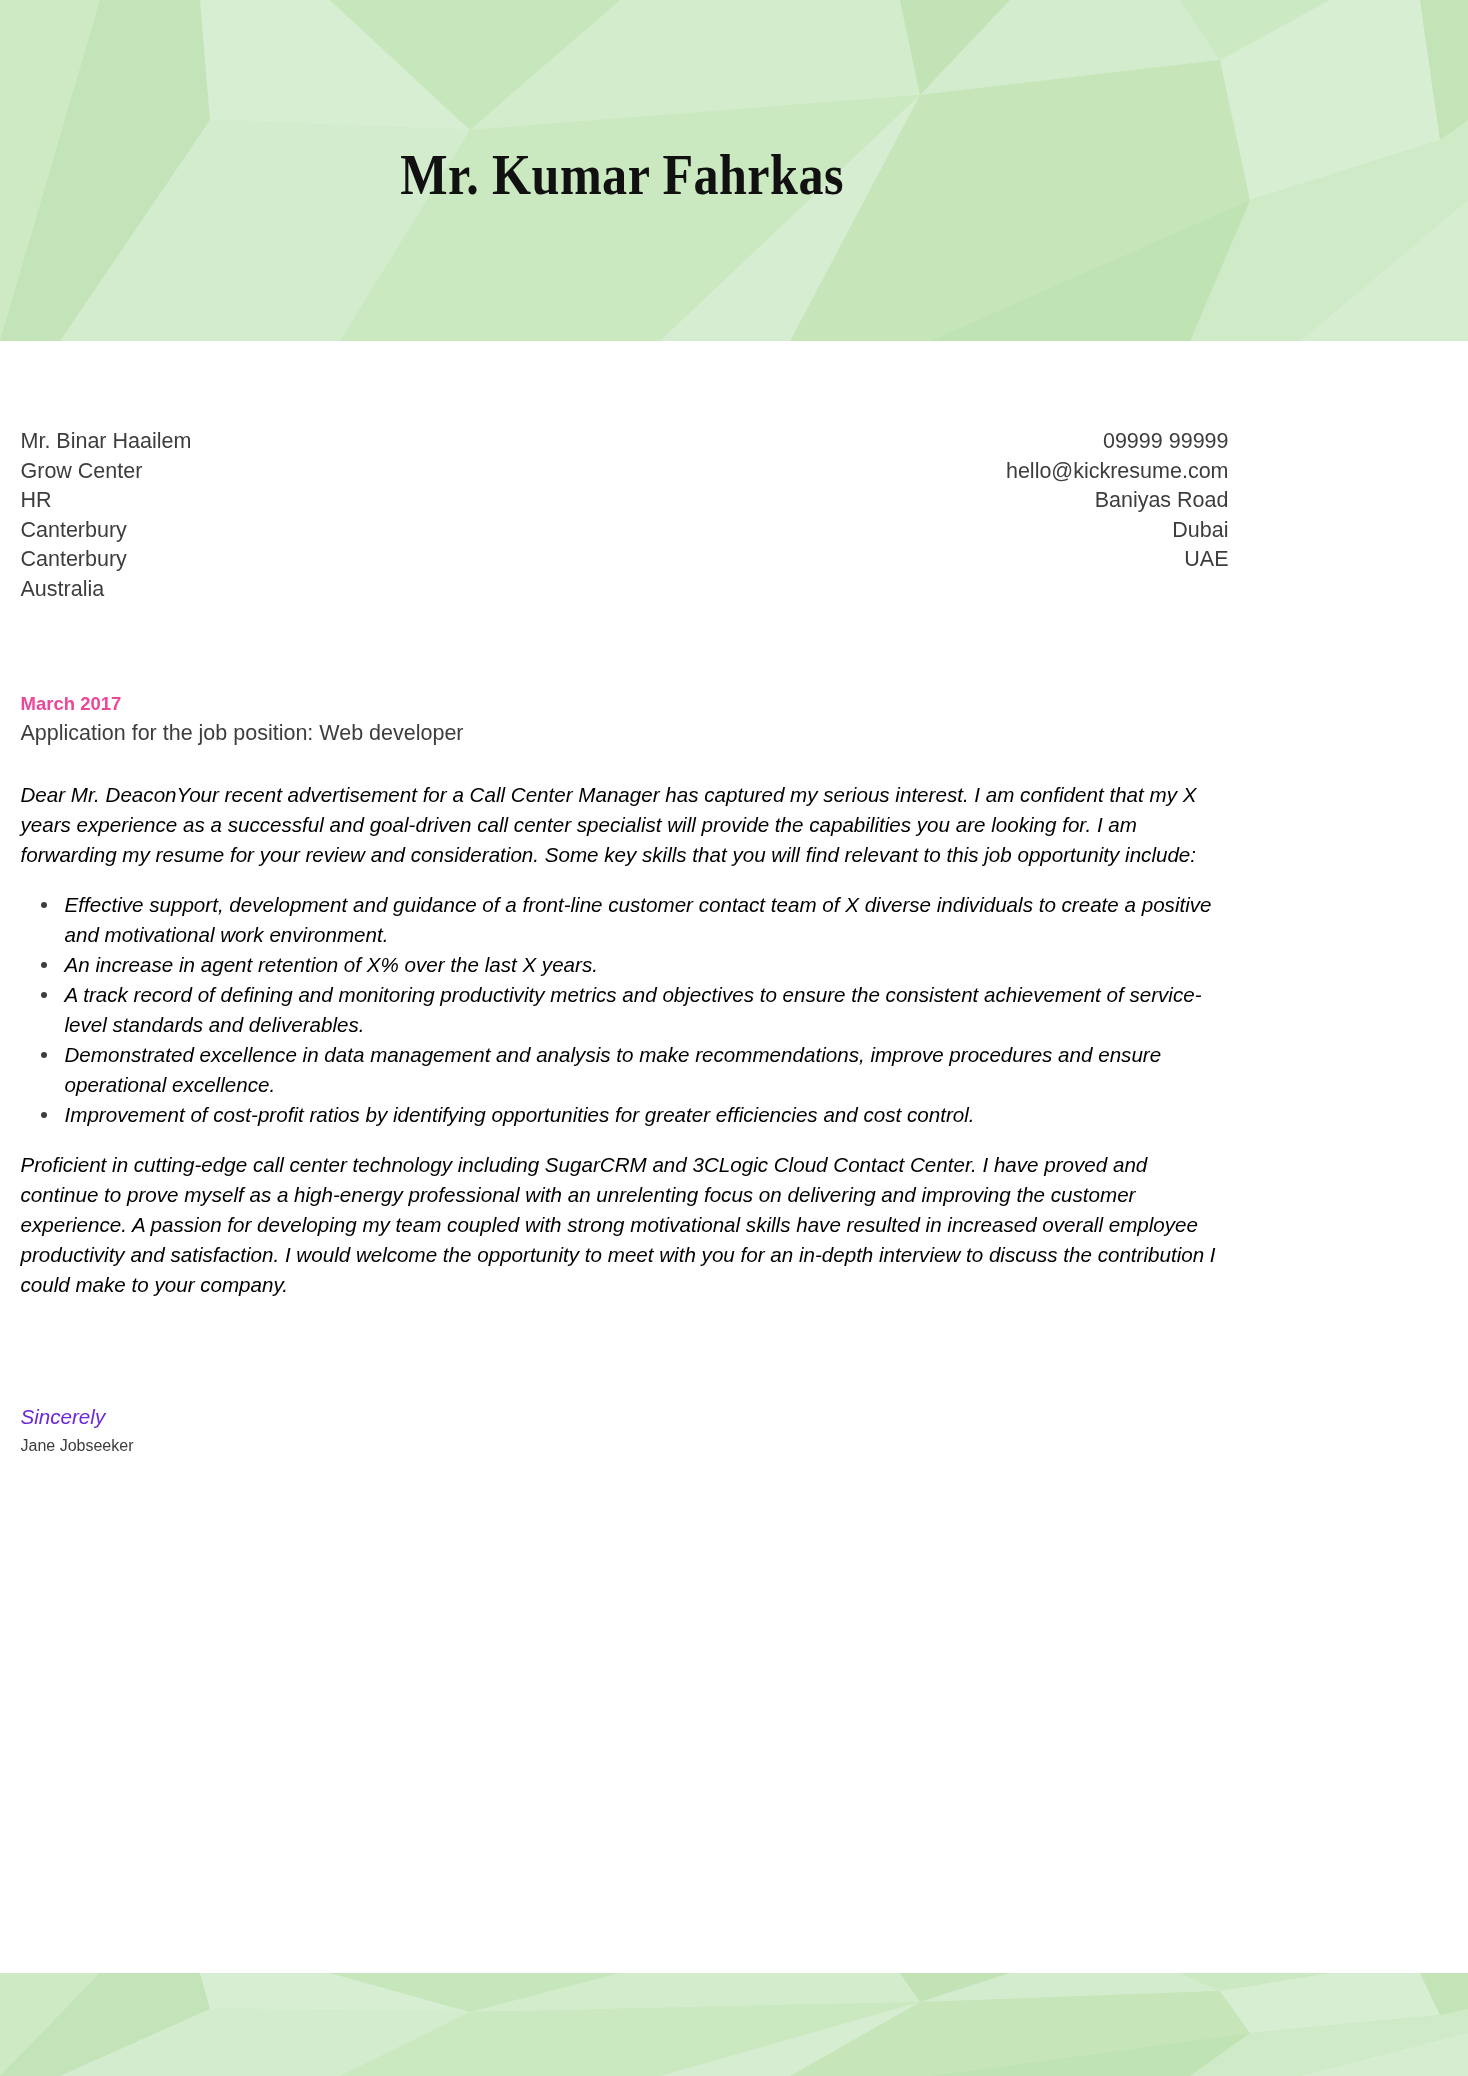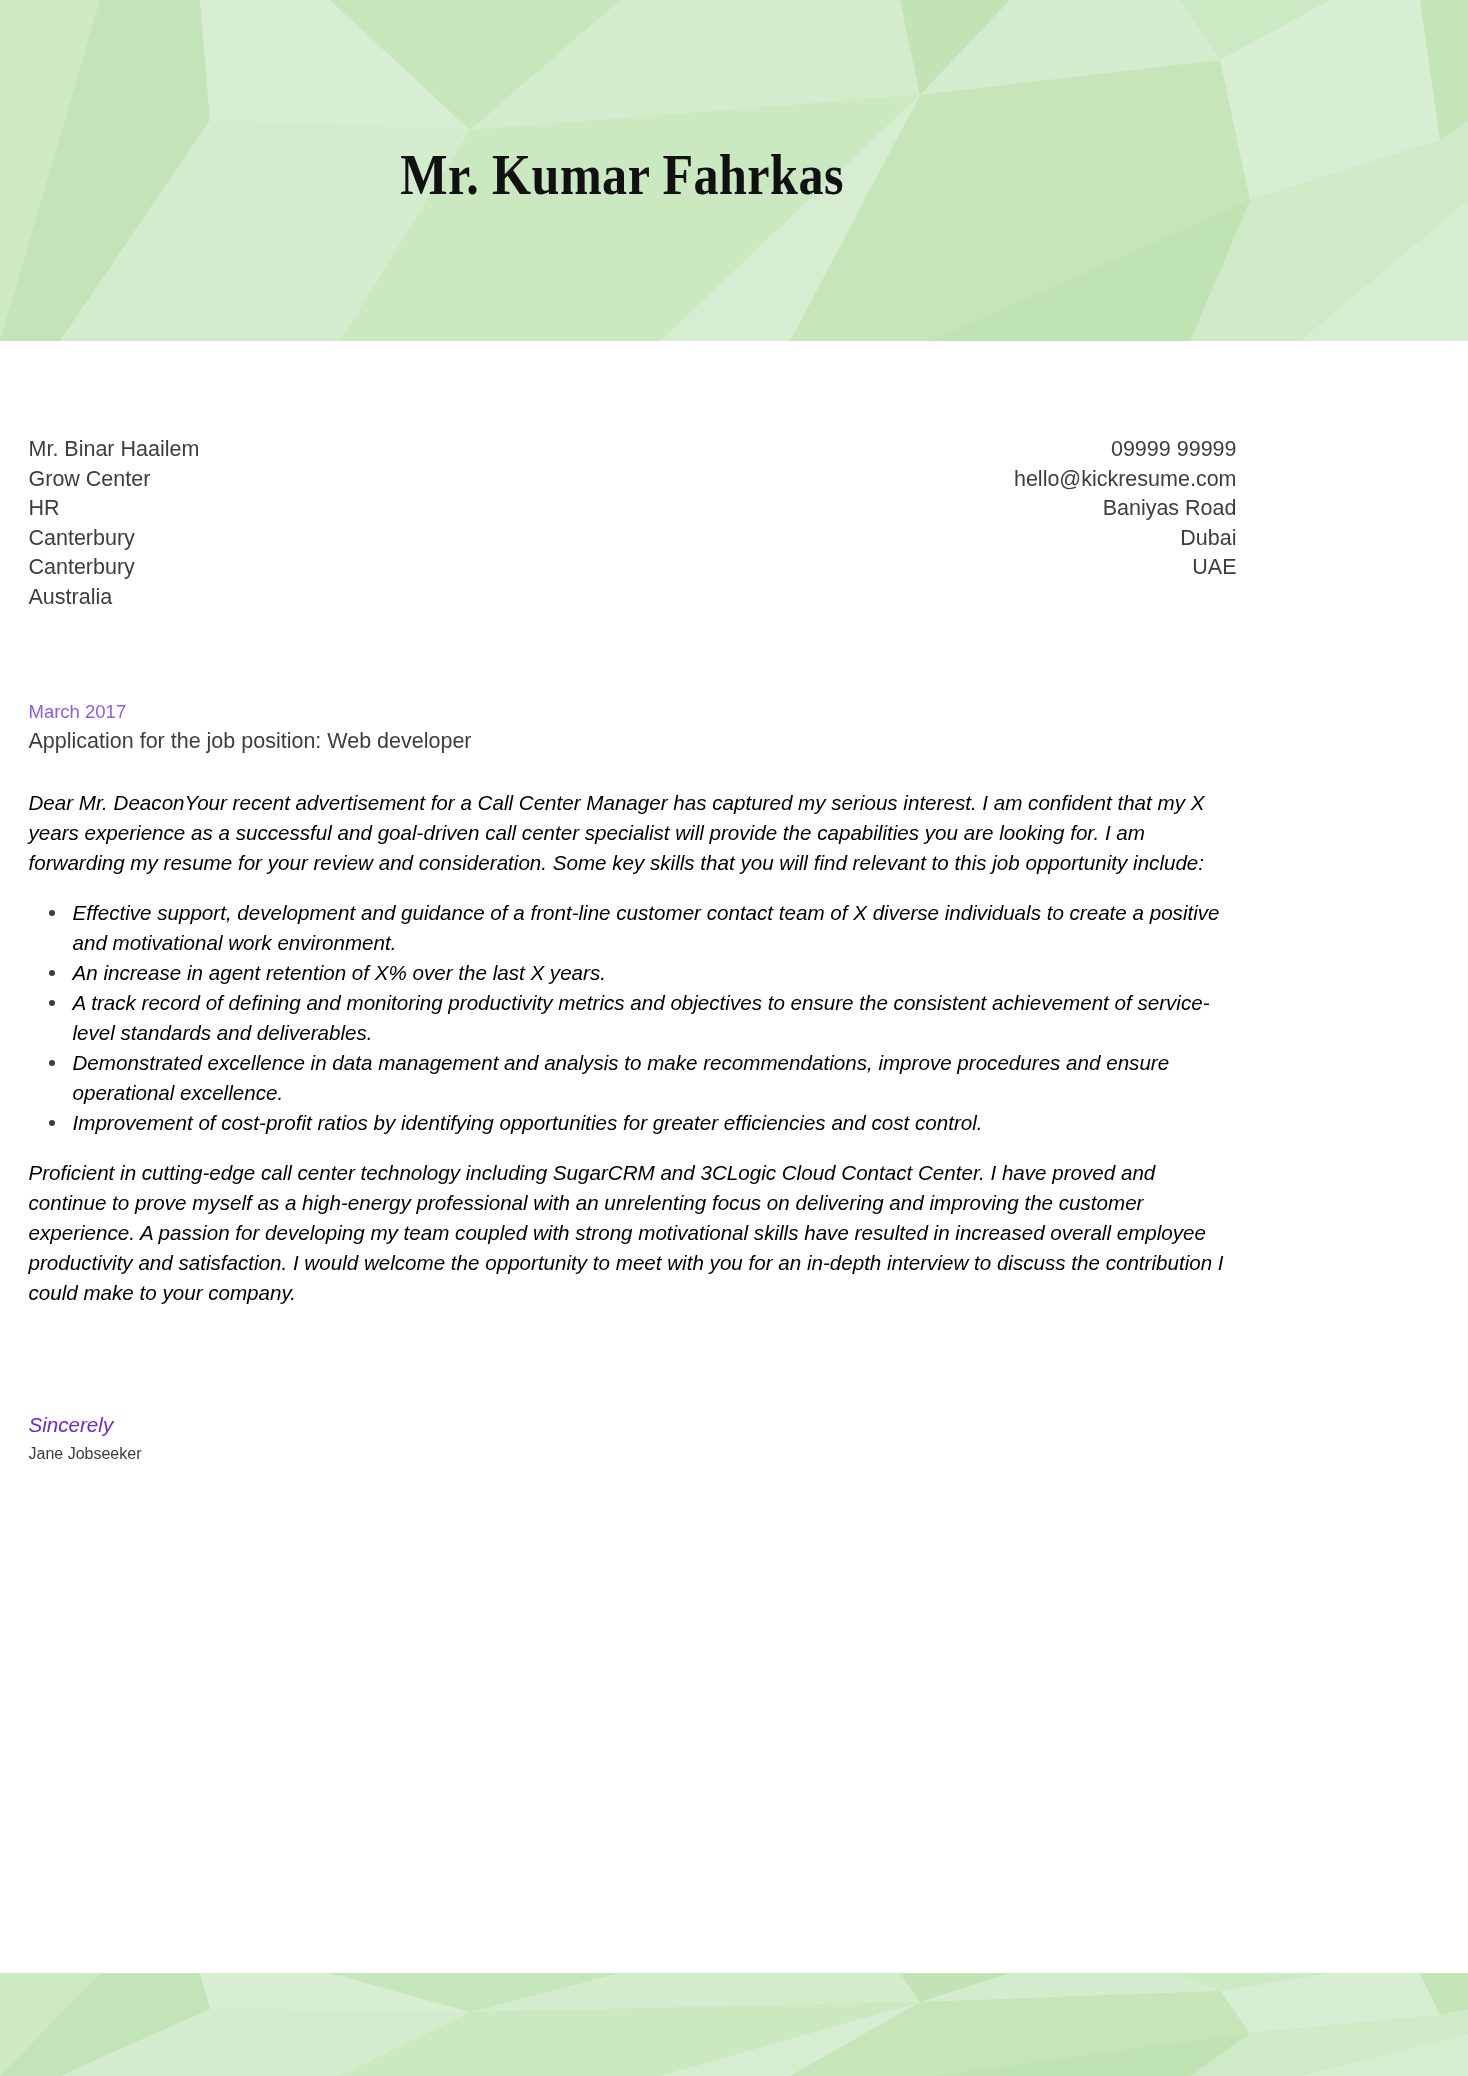--- a/index.html
+++ b/index.html
@@ -57,21 +57,21 @@
     white-space: nowrap;
     margin-top: 8px;
   }
 
   
   #letter {
     position: absolute;
     top: 341px;
     left: 0;
     width: 1249px;
-    padding: 8px;
+    padding: 0;
   }
 
   .inner {
     margin: 0 auto;
     width: 1208px;   
     padding-left: 0;
   }
 
   
   #address-row {
@@ -88,23 +88,23 @@
   #recipient-block { text-align: left; }
   #sender-block { text-align: right; }
   .addr-line { white-space: nowrap; }
 
   
   #meta-block {
     margin-top: 86px;
   }
   #letter-date {
     font-size: 18.5px;
-    font-weight: normal;
+    font-weight: bold;
     line-height: 25px;
-    color: #8b5cf6;
+    color: #ec4899;
   }
   #letter-subject {
     font-size: 21.5px;
     line-height: 30px;
     color: #3d3d3d;
     margin-top: 2px;
   }
 
   
   .body-text {

